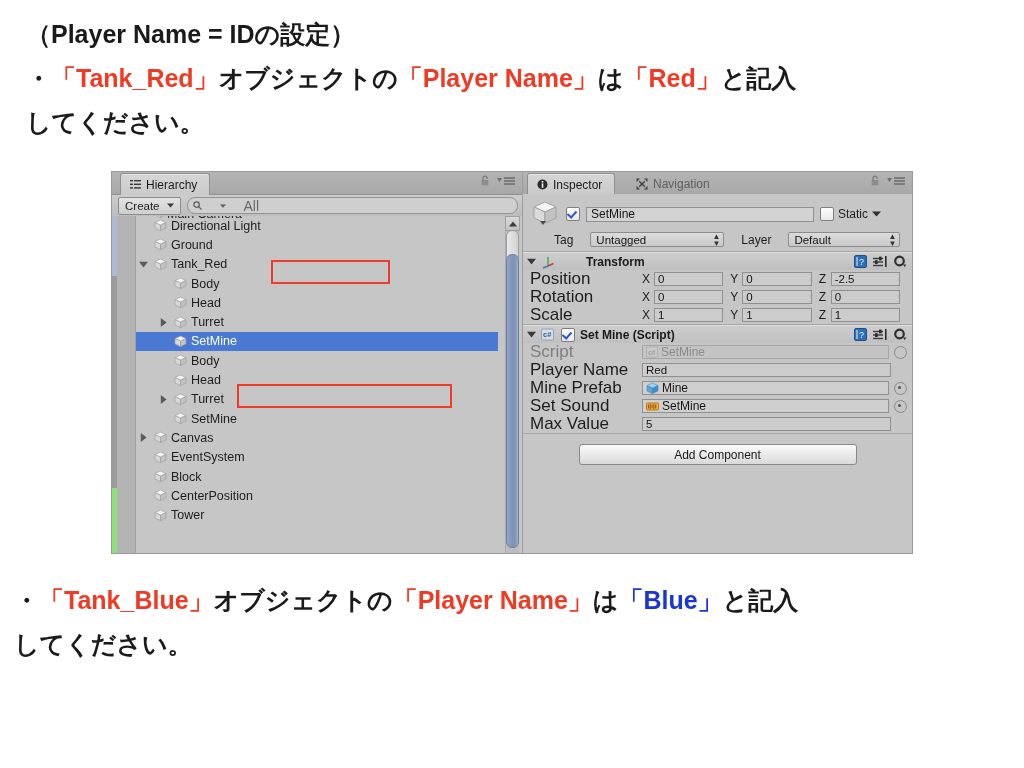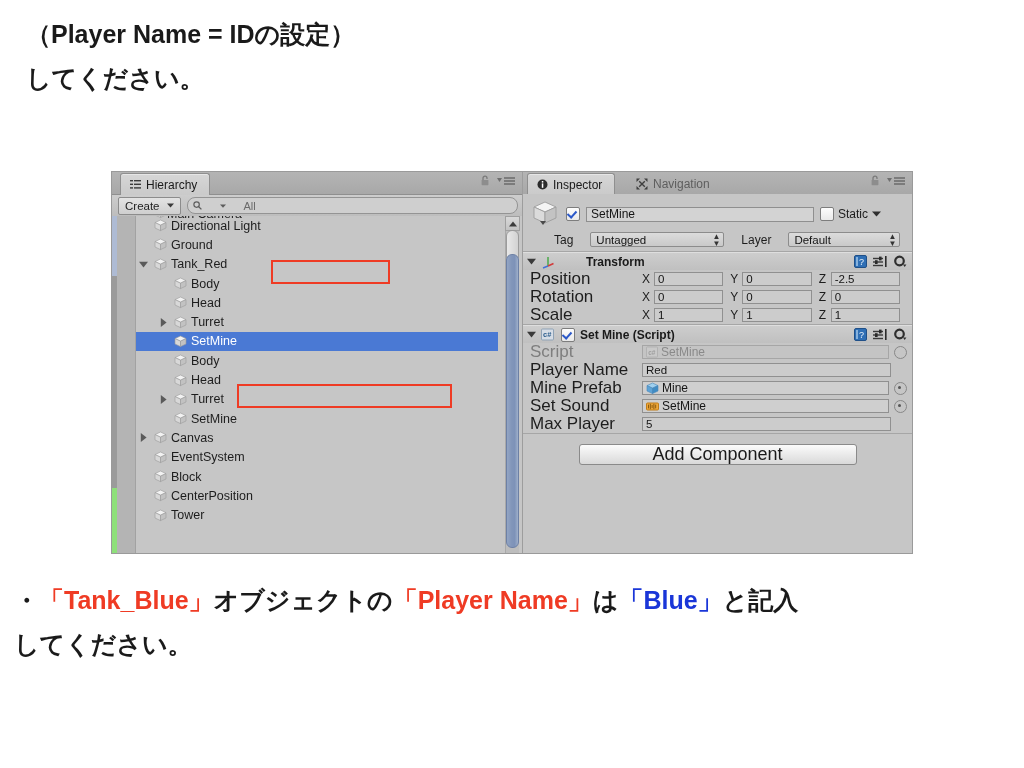--- a/index.html
+++ b/index.html
@@ -82,21 +82,21 @@
     display:flex; align-items:center; gap:7px;
     height:16px; padding: 0 6px;
     background: linear-gradient(#e3e3e3,#cfcfcf);
     border:1px solid #8c8c8c; border-radius:2px;
     font-size:11.5px; color:#1e1e1e;
   }
   .search-field {
     flex:1; height:15px; border-radius:8px;
     background:#cfcfcf; border:1px solid #949494;
     display:flex; align-items:center; padding-left:5px; gap:18px;
-    font-size:11px; color:#6a6a6a;
+    font-size:14px; color:#6a6a6a;
   }
 
   
   .hier-body { position:absolute; left:0; right:0; top:44px; bottom:0; background:#c6c6c6; overflow:hidden; }
   #left-strip { position:absolute; left:0; top:0; width:5px; bottom:0; background:#9b9b9b; }
   #left-strip .blue-bit { position:absolute; left:0; top:0; width:5px; height:60px; background:#aebbd4;}
   #left-strip .green-bit { position:absolute; left:0; top:272px; width:5px; height:65px; background:#8ee07a;}
   #gutter { position:absolute; left:5px; top:0; width:18px; bottom:0; background:#b4b4b4; border-right:1px solid #a2a2a2;}
   .tree { position:absolute; left:24px; right:24px; top:0; bottom:0; }
   .row {
@@ -187,35 +187,38 @@
     margin-left:5px; flex:none; position:relative; background:#c6c6c6;
   }
   .radio-dot::after{content:"";position:absolute;left:3px;top:3px;width:3px;height:3px;border-radius:50%;background:#555;}
   .radio-dot.blank::after{display:none;}
   .addcomp-area { padding:10px 0 0 0; display:flex; justify-content:center; }
   .addcomp {
     width:276px; height:19px; border-radius:3px;
     background:linear-gradient(#fbfbfb,#d9d9d9);
     border:1px solid #8a8a8a;
     display:flex; align-items:center; justify-content:center;
-    font-size:18px; color:#1a1a1a;
+    font-size:12px; color:#1a1a1a;
   }
 
   
   .red-box { position:absolute; border:2.5px solid #ef3b24; pointer-events:none; }
   #box-tank-red { left: 159px; top: 88px; width: 115px; height: 20px; }
   #box-player-name { left: 125px; top: 212px; width: 211px; height: 20px; }
 </style>
 </head>
 <body>
 
 <div id="page">
 
   <div id="caption-top" class="slide-text">
     <span class="line">（Player Name = IDの設定）</span>
+    <span class="line">
+      <span>・</span><span class="red">「Tank_Red」</span><span>オブジェクトの</span><span class="red">「Player Name」</span><span>は</span><span class="red">「Red」</span><span>と記入</span>
+    </span>
     <span class="line">してください。</span>
   </div>
 
   <div id="unity">
 
     <div class="panel" id="hier-panel">
       <div class="tabbar">
         <div class="tab active" style="left:8px;">
           <span class="ico">
             <svg width="11" height="11" viewBox="0 0 11 11">
@@ -779,21 +782,21 @@
                         <line x1="7.9" y1="3.8" x2="7.9" y2="9.2"></line>
                         <line x1="9.7" y1="4.6" x2="9.7" y2="8.4"></line>
                       </g>
                     </svg>
                   </span>
                   <span>SetMine</span>
                 </span>
                 <span class="radio-dot"></span>
               </div>
               <div class="prop-row">
-                <span class="prop-label">Max Player</span>
+                <span class="prop-label">Max Value</span>
                 <span class="numfield" style="margin-right: 0px;">
                   <span>5</span>
                 </span>
                 <span style="width: 16px; flex: 0 0 auto;"></span>
               </div>
             </div>
         </div>
 
         <div class="addcomp-area">
           <div class="addcomp">

